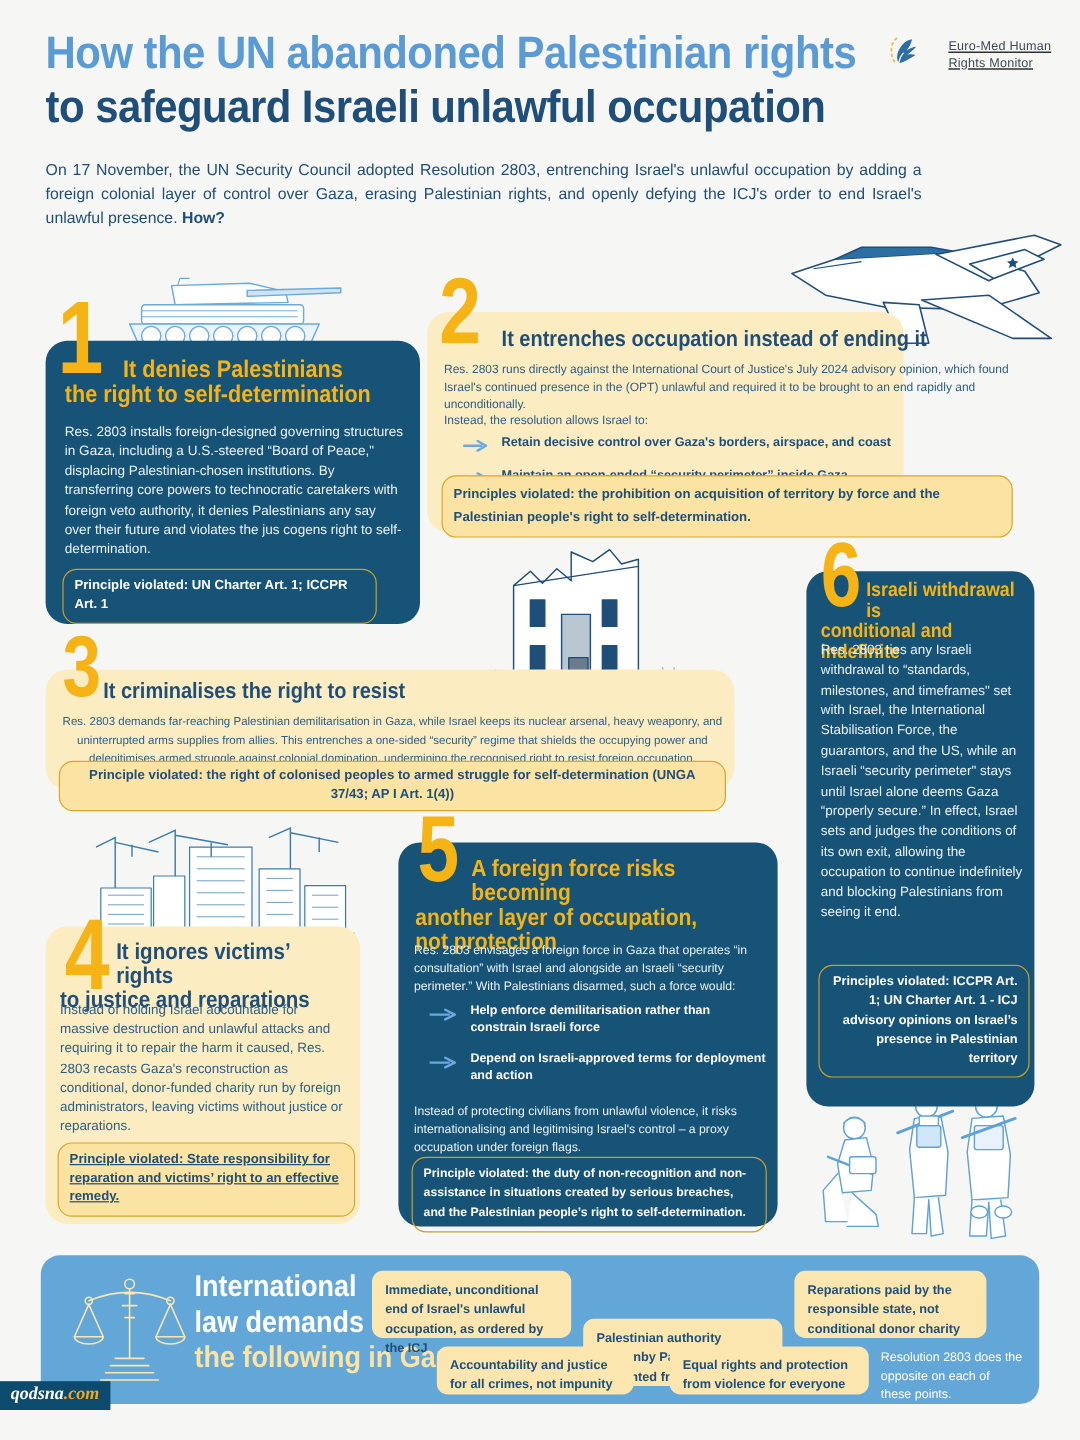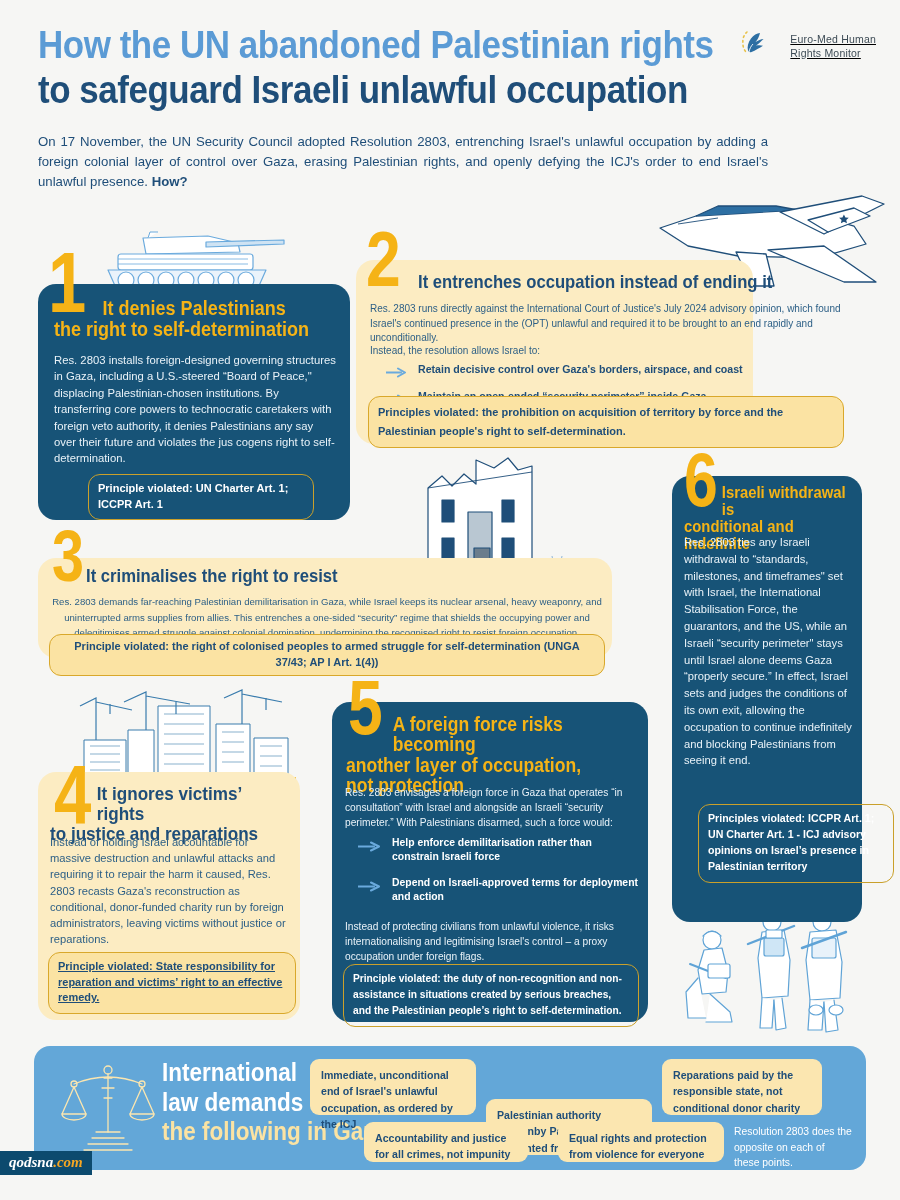--- a/index.html
+++ b/index.html
@@ -153,21 +153,21 @@
   </div>
 
   <div class="num" style="left:48px; top:248px; font-size:86px;">1</div>
   <div class="card dark" style="left:38px; top:284px; width:312px; height:236px;">
     <div class="h-yellow" style="position:absolute; left:16px; top:14px; width:300px; font-size:20px;">
       <span style="display:block; padding-left:54px;">It denies Palestinians</span>
       <span style="display:block;">the right to self-determination</span>
     </div>
     <div class="body-txt" style="position:absolute; left:16px; top:68px; width:282px; font-size:11.3px;">Res. 2803 installs foreign-designed governing structures in Gaza, including a U.S.-steered “Board of Peace," displacing Palestinian-chosen institutions. By transferring core powers to technocratic caretakers with foreign veto authority, it denies Palestinians any say over their future and violates the jus cogens right to self-determination.</div>
     <div style="position:absolute; left:14px; top:190px; width:262px;">
-      <span class="pill" style="font-size:11px;margin-left:36px;">Principle violated: UN Charter Art. 1; ICCPR Art. 1</span>
+      <span class="pill" style="font-size:11px;">Principle violated: UN Charter Art. 1; ICCPR Art. 1</span>
     </div>
   </div>
 
   <div class="num" style="left:366px; top:228px; font-size:78px;">2</div>
   <div class="card light" style="left:356px; top:260px; width:397px; height:184px;">
     <div class="h-blue" style="position:absolute; left:62px; top:12px; width:430px; font-size:18.5px;">It entrenches occupation instead of ending it</div>
     <div class="body-txt" style="position:absolute; left:14px; top:42px; width:474px; font-size:10px; color:#2c5f86;">Res. 2803 runs directly against the International Court of Justice's July 2024 advisory opinion, which found Israel's continued presence in the (OPT) unlawful and required it to be brought to an end rapidly and unconditionally.</div>
     <div class="body-txt" style="position:absolute; left:14px; top:84px; width:474px; font-size:10px; color:#2c5f86;">Instead, the resolution allows Israel to:</div>
 
     <div style="position:absolute; left:30px; top:102px; width:450px;">
@@ -341,21 +341,21 @@
     </svg>
   </div>
 
   <div class="num" style="left:684px; top:450px; font-size:76px;">6</div>
   <div class="card dark" style="left:672px; top:476px; width:190px; height:446px;">
     <div class="h-yellow" style="position:absolute; left:12px; top:8px; width:180px; font-size:16.5px;">
       <span style="display:block; padding-left:42px;">Israeli withdrawal is</span>
       <span style="display:block;">conditional and indefinite</span>
     </div>
     <div class="body-txt" style="position:absolute; left:12px; top:58px; width:170px; font-size:11.2px; line-height:1.5;">Res. 2803 ties any Israeli withdrawal to “standards, milestones, and timeframes" set with Israel, the International Stabilisation Force, the guarantors, and the US, while an Israeli “security perimeter" stays until Israel alone deems Gaza “properly secure.” In effect, Israel sets and judges the conditions of its own exit, allowing the occupation to continue indefinitely and blocking Palestinians from seeing it end.</div>
-    <div style="position:absolute; left:26px; top:328px; width:196px;">
+    <div style="position:absolute; left:10px; top:328px; width:176px;text-align:right;">
       <span class="pill" style="font-size:10.6px; line-height:1.5;">Principles violated: ICCPR Art. 1; UN Charter Art. 1 - ICJ advisory opinions on Israel’s presence in Palestinian territory</span>
     </div>
   </div>
 
   <div class="bottom">
     <span class="ill" style="left:26px; top:12px;">
       <svg width="96" height="100" viewBox="0 0 96 100">
         <g stroke="#fbe6b0" stroke-width="1.3" fill="none" stroke-linecap="round" stroke-linejoin="round">
           <path d="M48 8 a4 4 0 0 1 0 8 a4 4 0 0 1 0 -8"></path>
           <path d="M48 16 L48 74"></path>

